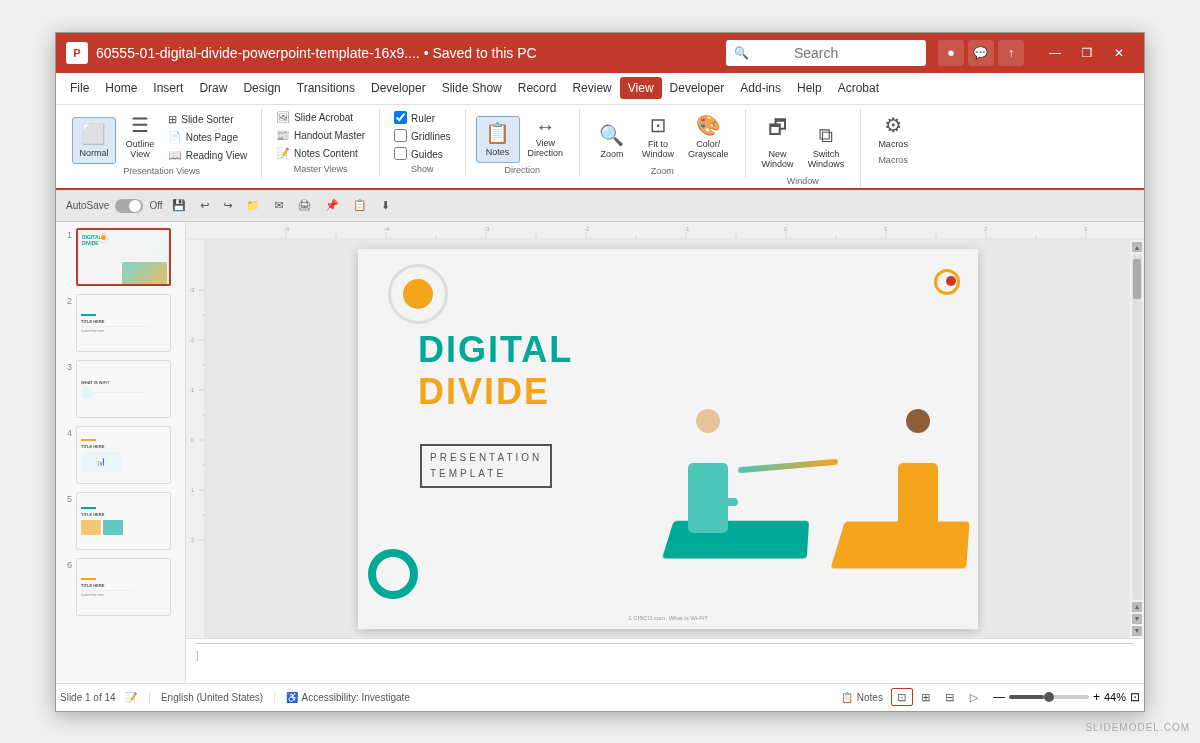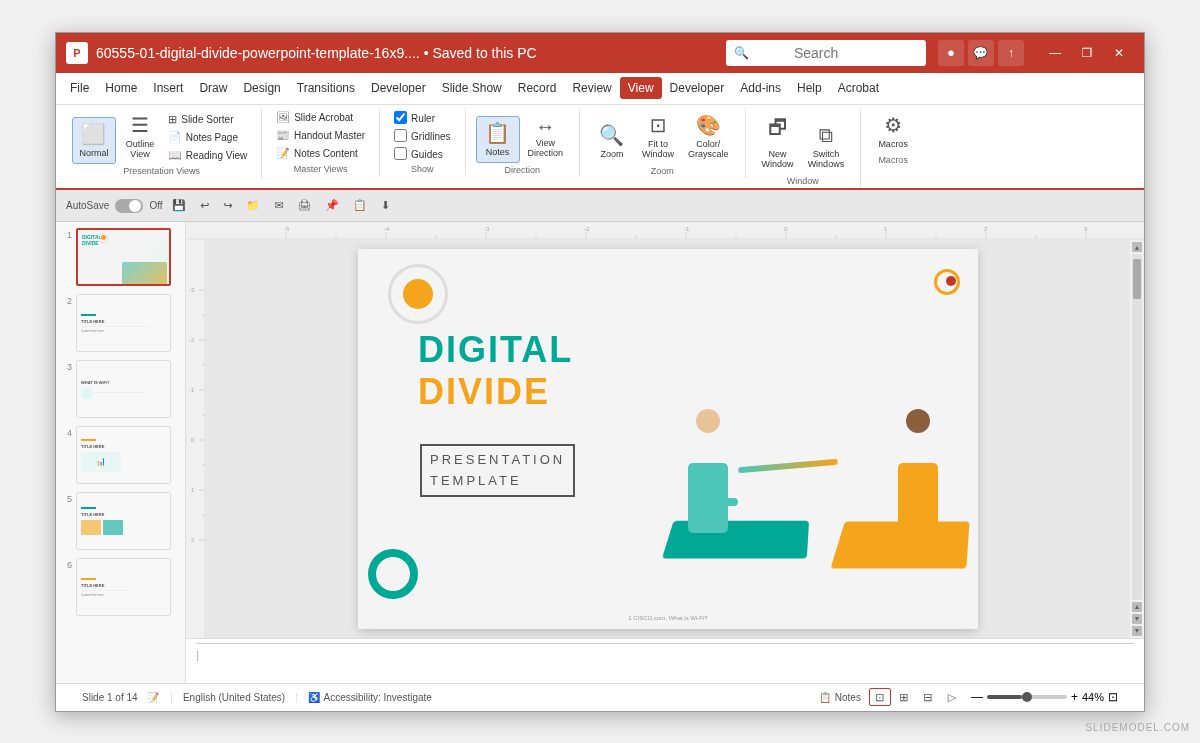--- a/index.html
+++ b/index.html
@@ -65,21 +65,21 @@
     .v-ruler { width: 20px; background: #f0f0f0; border-right: 1px solid #ccc; flex-shrink: 0; }
     .slide-canvas { flex: 1; background: #e8e8e8; display: flex; align-items: center; justify-content: center; overflow: hidden; position: relative; }
     .slide-viewport { width: 620px; height: 380px; background: #fff; box-shadow: 0 2px 10px rgba(0,0,0,0.2); position: relative; overflow: hidden; }
     
     
     .slide-bg { width: 100%; height: 100%; background: #f4f4f4; position: relative; }
     .slide-title-digital { position: absolute; left: 60px; top: 80px; }
     .slide-title-digital .word1 { font-size: 36px; font-weight: 900; color: #00a896; font-family: Arial, sans-serif; letter-spacing: 2px; display: block; }
     .slide-title-digital .word2 { font-size: 36px; font-weight: 900; color: #f4a51c; font-family: Arial, sans-serif; letter-spacing: 2px; display: block; }
     .slide-subtitle { position: absolute; left: 62px; top: 195px; border: 2px solid #555; padding: 4px 8px; }
-    .slide-subtitle span { font-size: 13px; letter-spacing: 3px; color: #555; display: block; line-height: 1.6; }
+    .slide-subtitle span { font-size: 10px; letter-spacing: 3px; color: #555; display: block; line-height: 1.6; }
     .deco-circle-lg { position: absolute; top: 15px; left: 30px; width: 60px; height: 60px; border-radius: 50%; border: 3px solid #ddd; background: transparent; }
     .deco-circle-sm { position: absolute; top: 30px; left: 45px; width: 30px; height: 30px; border-radius: 50%; background: #f4a51c; }
     .deco-donut { position: absolute; bottom: 30px; left: 10px; width: 50px; height: 50px; border-radius: 50%; border: 8px solid #00a896; }
     .logo-icon { position: absolute; top: 20px; right: 20px; width: 24px; height: 24px; }
     .logo-icon::before { content: ''; position: absolute; width: 20px; height: 20px; border-radius: 50%; border: 3px solid #f4a51c; top: 0; left: 0; }
     .logo-icon::after { content: ''; position: absolute; width: 10px; height: 10px; border-radius: 50%; background: #c0392b; top: 7px; left: 12px; }
     
     
     .people-area { position: absolute; right: 0; top: 40px; width: 330px; height: 300px; }
     .platform-teal { position: absolute; bottom: 30px; left: 20px; width: 140px; height: 40px; background: #00a896; transform: perspective(200px) rotateX(20deg) skewX(-10deg); border-radius: 4px; }
@@ -91,21 +91,21 @@
     .person2 { position: absolute; bottom: 50px; right: 30px; width: 60px; height: 130px; }
     .p2-body { width: 40px; height: 70px; background: #f4a51c; border-radius: 5px; margin: 0 auto; position: relative; top: 30px; }
     .p2-head { width: 24px; height: 24px; background: #8b5e3c; border-radius: 50%; margin: 0 auto; }
     .connection-line { position: absolute; bottom: 120px; left: 90px; width: 100px; height: 6px; background: linear-gradient(90deg, #4dc5b8, #f4a51c); border-radius: 3px; transform: rotate(-5deg); }
     .slide-footnote { position: absolute; bottom: 8px; left: 50%; transform: translateX(-50%); font-size: 6px; color: #999; }
     
     
     .notes-area { height: 45px; border-top: 1px solid #ddd; background: #fff; padding: 4px 10px; font-size: 10px; color: #999; flex-shrink: 0; }
     
     
-    .status-bar { background: #fff; border-top: 1px solid #ddd; height: 28px; display: flex; align-items: center; padding: 0 26px; gap: 10px; flex-shrink: 0; }
+    .status-bar { background: #fff; border-top: 1px solid #ddd; height: 28px; display: flex; align-items: center; padding: 0 4px; gap: 10px; flex-shrink: 0; }
     .status-item { font-size: 10px; color: #555; display: flex; align-items: center; gap: 3px; }
     .status-sep { color: #ddd; }
     .status-right { margin-left: auto; display: flex; align-items: center; gap: 8px; }
     .view-btns { display: flex; gap: 2px; }
     .view-btn { width: 22px; height: 18px; display: flex; align-items: center; justify-content: center; font-size: 11px; cursor: pointer; color: #555; border: 1px solid transparent; border-radius: 2px; }
     .view-btn.active { border-color: #c0392b; }
     .zoom-slider { display: flex; align-items: center; gap: 4px; }
     .slider-track { width: 80px; height: 4px; background: #ccc; border-radius: 2px; position: relative; }
     .slider-fill { height: 100%; background: #555; border-radius: 2px; width: 44%; }
     .slider-thumb { width: 10px; height: 10px; background: #555; border-radius: 50%; position: absolute; top: -3px; left: 44%; }

